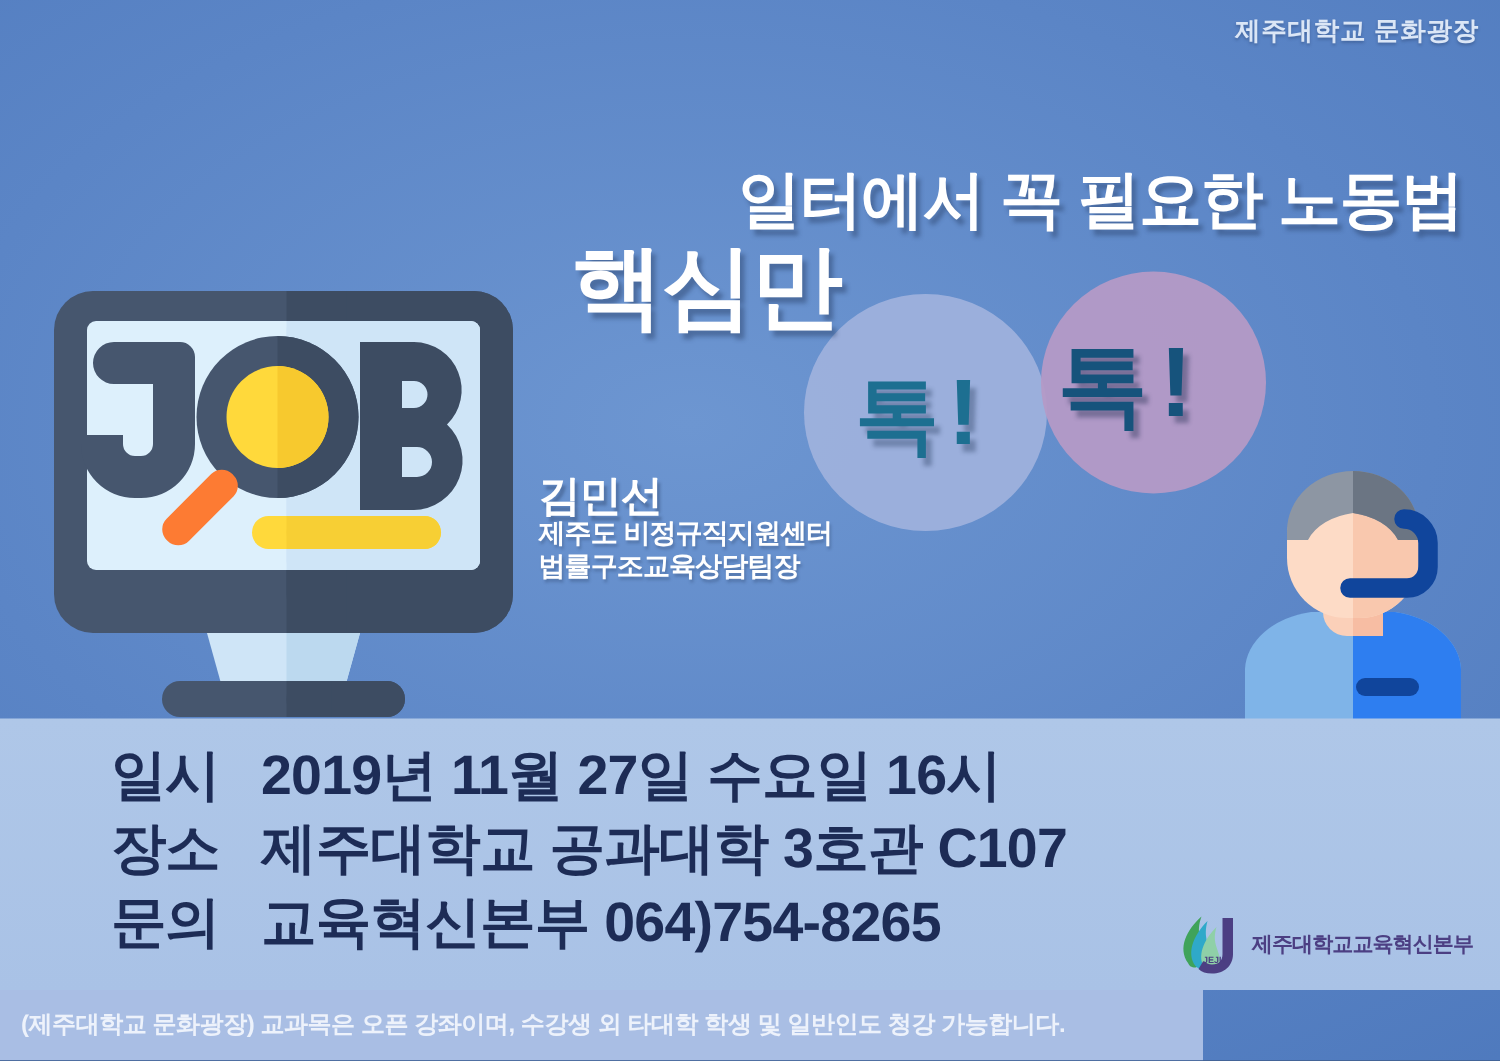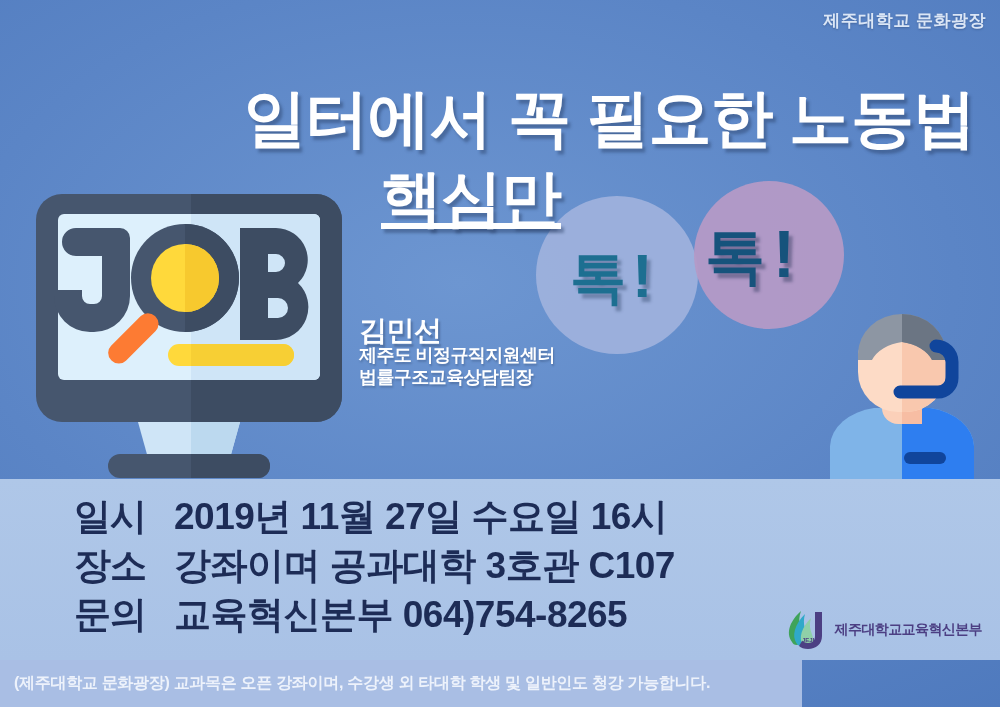--- a/index.html
+++ b/index.html
@@ -53,26 +53,25 @@
     z-index: 6;
   }
   .title-line {
     color: #ffffff;
     font-weight: 800;
     line-height: 1.02;
     letter-spacing: -1px;
     text-shadow: 3px 4px 3px rgba(36,58,96,.42);
     white-space: nowrap;
   }
-  #title-line-1 { font-size: 63px; }
+  #title-line-1 { font-size: 42px; margin-top: 26px; }
   #title-line-2 {
     font-size: 61px;
-    margin-top: 17px;
+    margin-top: 5px;
     padding-right: 414px;
-    text-decoration: underline;
   }
 
   
   .tok {
     position: absolute;
     font-weight: 800;
     white-space: nowrap;
     z-index: 7;
   }
   #tok-1 {
@@ -287,21 +286,21 @@
   </div>
 
   <div id="info-panel">
     <div id="info-rows">
       <div class="info-row">
         <div class="info-label">일시</div>
         <div class="info-value">2019년 11월 27일 수요일 16시</div>
       </div>
       <div class="info-row">
         <div class="info-label">장소</div>
-        <div class="info-value">강좌이며 공과대학 3호관 C107</div>
+        <div class="info-value">제주대학교 공과대학 3호관 C107</div>
       </div>
       <div class="info-row">
         <div class="info-label">문의</div>
         <div class="info-value">교육혁신본부 064)754-8265</div>
       </div>
     </div>
 
     <div id="logo">
       <svg width="46" height="44" viewBox="0 0 46 44">
         <path d="M9 34 C2 24 8 12 18 3 C14 14 18 20 20 26 C21 31 18 36 14 37 C11 37 10 36 9 34 Z" fill="#3fa35a"></path>

